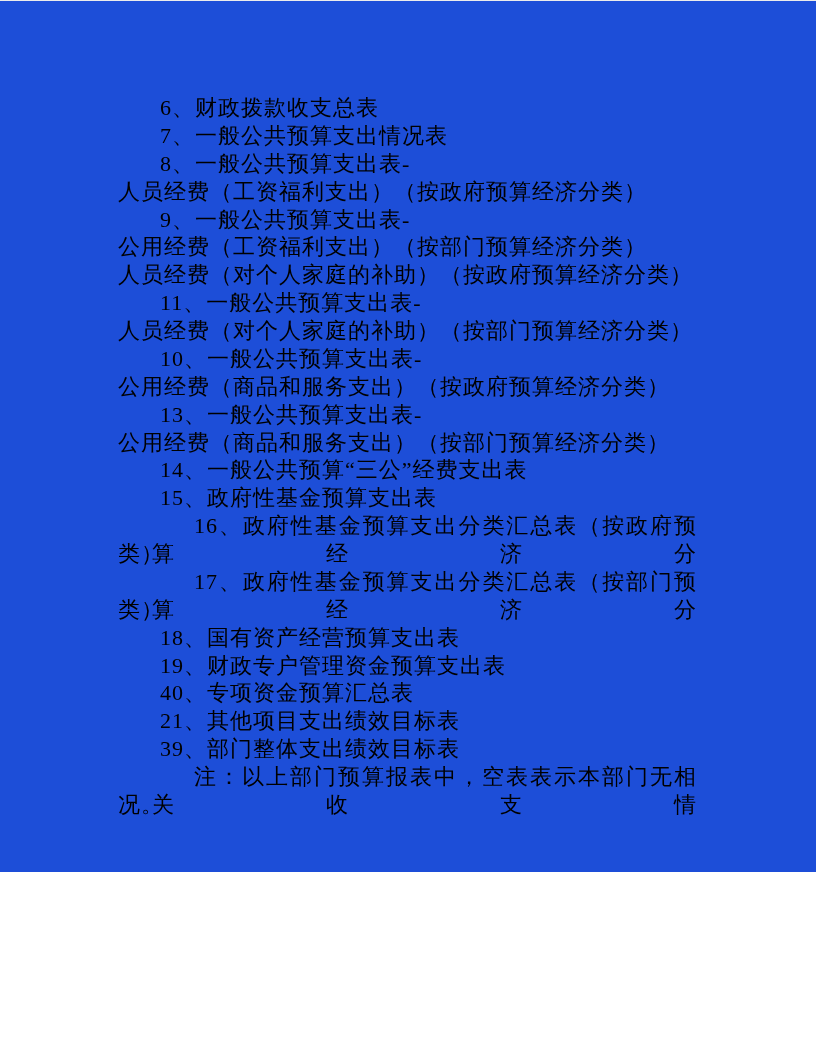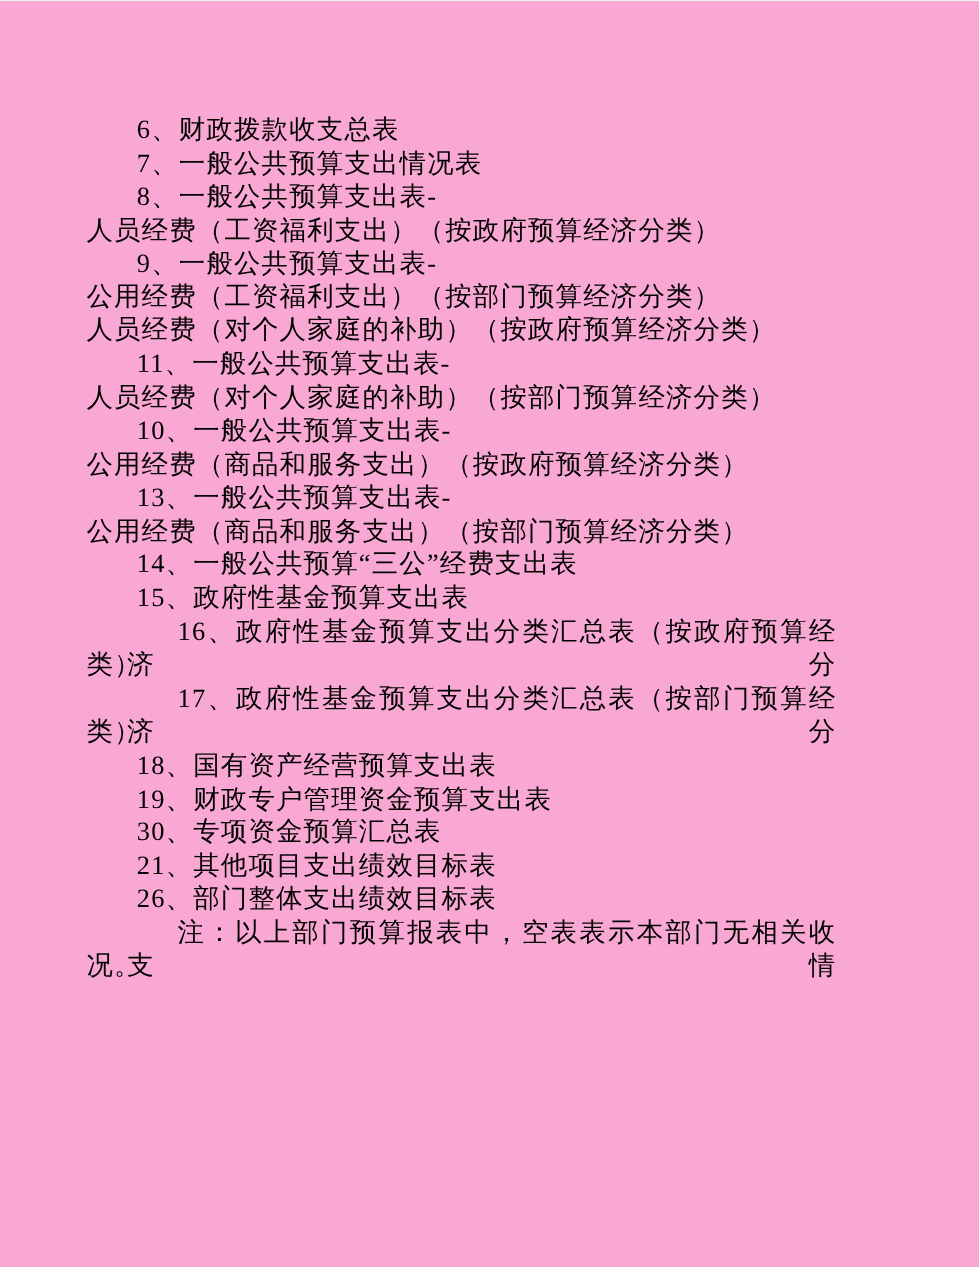--- a/index.html
+++ b/index.html
@@ -3,25 +3,25 @@
 <meta charset="utf-8">
 <style>
   html, body {
     margin: 0;
     padding: 0;
     background: #ffffff;
   }
   .page {
     position: relative;
     width: 816px;
-    height: 1056px;
+    height: 872px;
     box-sizing: border-box;
-    background: #f9a8d4;
+    background: #1d4ed8;
     color: #000000;
-    padding: 93px 119px 0 72px;
+    padding: 93px 119px 0 118px;
     border-top: 1px solid #ececec;
     font-family: "Liberation Serif", "DejaVu Serif", serif;
     font-size: 22px;
     line-height: 27.88px;
     letter-spacing: 1px;
     overflow: hidden;
   }
   .line {
     white-space: nowrap;
     height: 27.88px;
@@ -56,19 +56,19 @@
       <div class="line indent">13、一般公共预算支出表-</div>
       <div class="line">公用经费（商品和服务支出）（按部门预算经济分类）</div>
       <div class="line indent">14、一般公共预算“三公”经费支出表</div>
       <div class="line indent">15、政府性基金预算支出表</div>
       <div class="line indent fill">16、政府性基金预算支出分类汇总表（按政府预算经济分</div>
       <div class="line">类）</div>
       <div class="line indent fill">17、政府性基金预算支出分类汇总表（按部门预算经济分</div>
       <div class="line">类）</div>
       <div class="line indent">18、国有资产经营预算支出表</div>
       <div class="line indent">19、财政专户管理资金预算支出表</div>
-      <div class="line indent">30、专项资金预算汇总表</div>
+      <div class="line indent">40、专项资金预算汇总表</div>
       <div class="line indent">21、其他项目支出绩效目标表</div>
-      <div class="line indent">26、部门整体支出绩效目标表</div>
+      <div class="line indent">39、部门整体支出绩效目标表</div>
       <div class="line indent fill">注：以上部门预算报表中，空表表示本部门无相关收支情</div>
       <div class="line">况。</div>
     </div>
 </div>
 
 </body></html>

